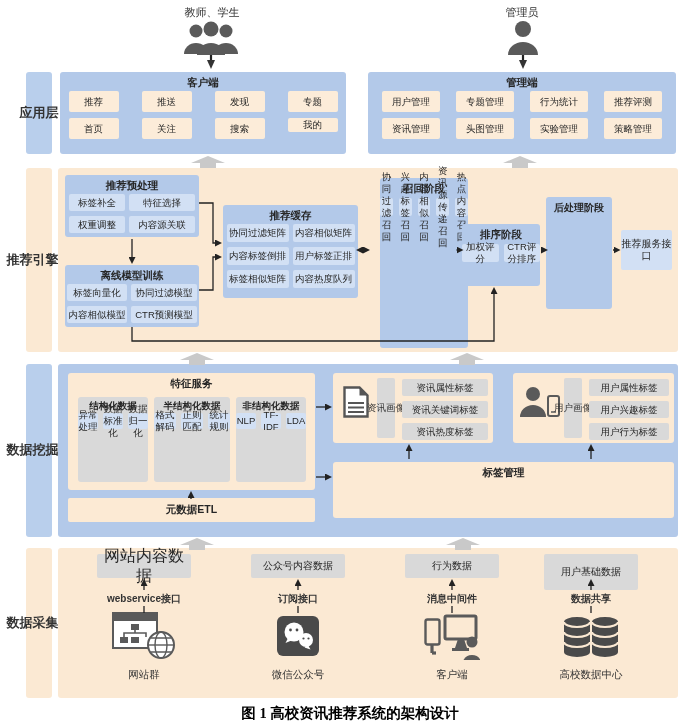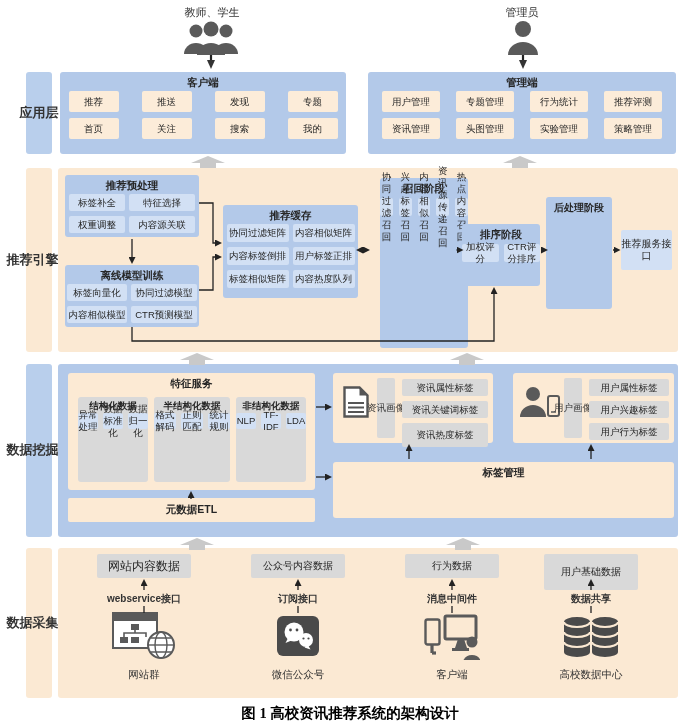--- a/index.html
+++ b/index.html
@@ -66,21 +66,21 @@
   <div class="panel pb" style="left:60px;top:72px;width:286px;height:82px">
     <div class="ptitle">客户端</div>
     <div class="g2" style="grid-template-columns:repeat(4,50px);gap:6px 23px">
       <div class="item ic" style="height:21px">推荐</div>
       <div class="item ic" style="height:21px">推送</div>
       <div class="item ic" style="height:21px">发现</div>
       <div class="item ic" style="height:21px">专题</div>
       <div class="item ic" style="height:21px">首页</div>
       <div class="item ic" style="height:21px">关注</div>
       <div class="item ic" style="height:21px">搜索</div>
-      <div class="item ic" style="height:21px">我的</div>
+      <div class="item ic" style="height:14px">我的</div>
     </div>
   </div>
   <div class="panel pb" style="left:368px;top:72px;width:308px;height:82px">
     <div class="ptitle">管理端</div>
     <div class="g2" style="grid-template-columns:repeat(4,58px);gap:6px 16px">
       <div class="item ic" style="height:21px">用户管理</div>
       <div class="item ic" style="height:21px">专题管理</div>
       <div class="item ic" style="height:21px">行为统计</div>
       <div class="item ic" style="height:21px">推荐评测</div>
       <div class="item ic" style="height:21px">资讯管理</div>
@@ -219,21 +219,21 @@
         <br>
         <span>讯</span>
         <br>
         <span>画</span>
         <br>
         <span>像</span>
       </div>
     <div style="position:absolute;left:69px;top:6px;display:flex;flex-direction:column;gap:5px">
       <div class="item ig" style="width:86px;height:17px">资讯属性标签</div>
       <div class="item ig" style="width:86px;height:17px">资讯关键词标签</div>
-      <div class="item ig" style="width:86px;height:24px">资讯热度标签</div>
+      <div class="item ig" style="width:86px;height:17px">资讯热度标签</div>
     </div>
   </div>
 
   <div class="panel pc" style="left:513px;top:373px;width:161px;height:70px">
     <div class="icon" style="left:7px;top:13px">
       <svg width="40" height="32" viewBox="0 0 40 32" fill="#5a5a5a">
         <circle cx="13" cy="8" r="7"></circle>
           <path d="M0 31a13 12 0 0 1 26 0z"></path>
         <rect x="28" y="10" width="11" height="20" rx="2" fill="#fcead4" stroke="#5a5a5a" stroke-width="2"></rect>
         <line x1="31" y1="26" x2="36" y2="26" stroke="#5a5a5a" stroke-width="1.5"></line>
@@ -265,21 +265,21 @@
       <span>据</span>
       <br>
       <span>采</span>
       <br>
       <span>集</span>
       <br>
       <span>层</span>
     </div>
   <div class="band cream-bg" style="top:548px;height:150px"></div>
 
-  <div class="item ig panel" style="left:97px;top:554px;width:94px;height:24px;font-size:12px">网站内容数据</div>
+  <div class="item ig panel" style="left:97px;top:554px;width:94px;height:24px;font-size:16px">网站内容数据</div>
   <div class="small-label" style="left:87px;top:592px;width:114px;font-weight:600">webservice接口</div>
   <div class="icon" style="left:112px;top:612px">
     <svg width="64" height="48" viewBox="0 0 64 48">
       <rect x="1" y="1" width="44" height="35" fill="#fff" stroke="#5a5a5a" stroke-width="2"></rect>
       <rect x="1" y="1" width="44" height="8" fill="#5a5a5a"></rect>
       <path d="M23 17v4M12 25v-4h22v4" fill="none" stroke="#5a5a5a" stroke-width="1.6"></path>
       <rect x="19" y="12" width="8" height="6" fill="#5a5a5a"></rect>
       <rect x="8" y="25" width="8" height="6" fill="#5a5a5a"></rect>
         <rect x="19" y="25" width="8" height="6" fill="#5a5a5a"></rect>
       <circle cx="49" cy="33" r="13" fill="#fff" stroke="#5a5a5a" stroke-width="2"></circle>

